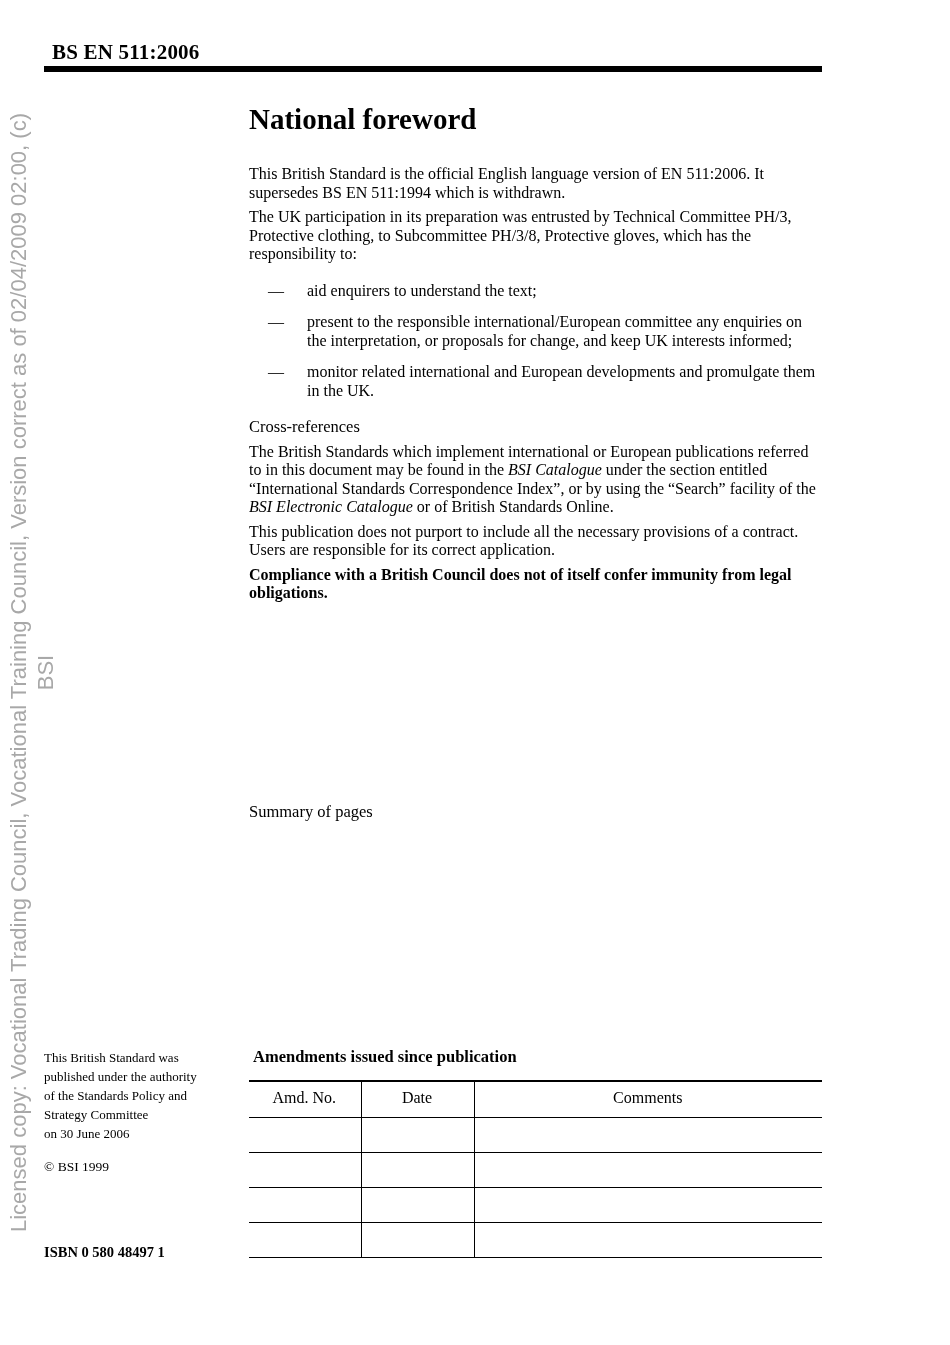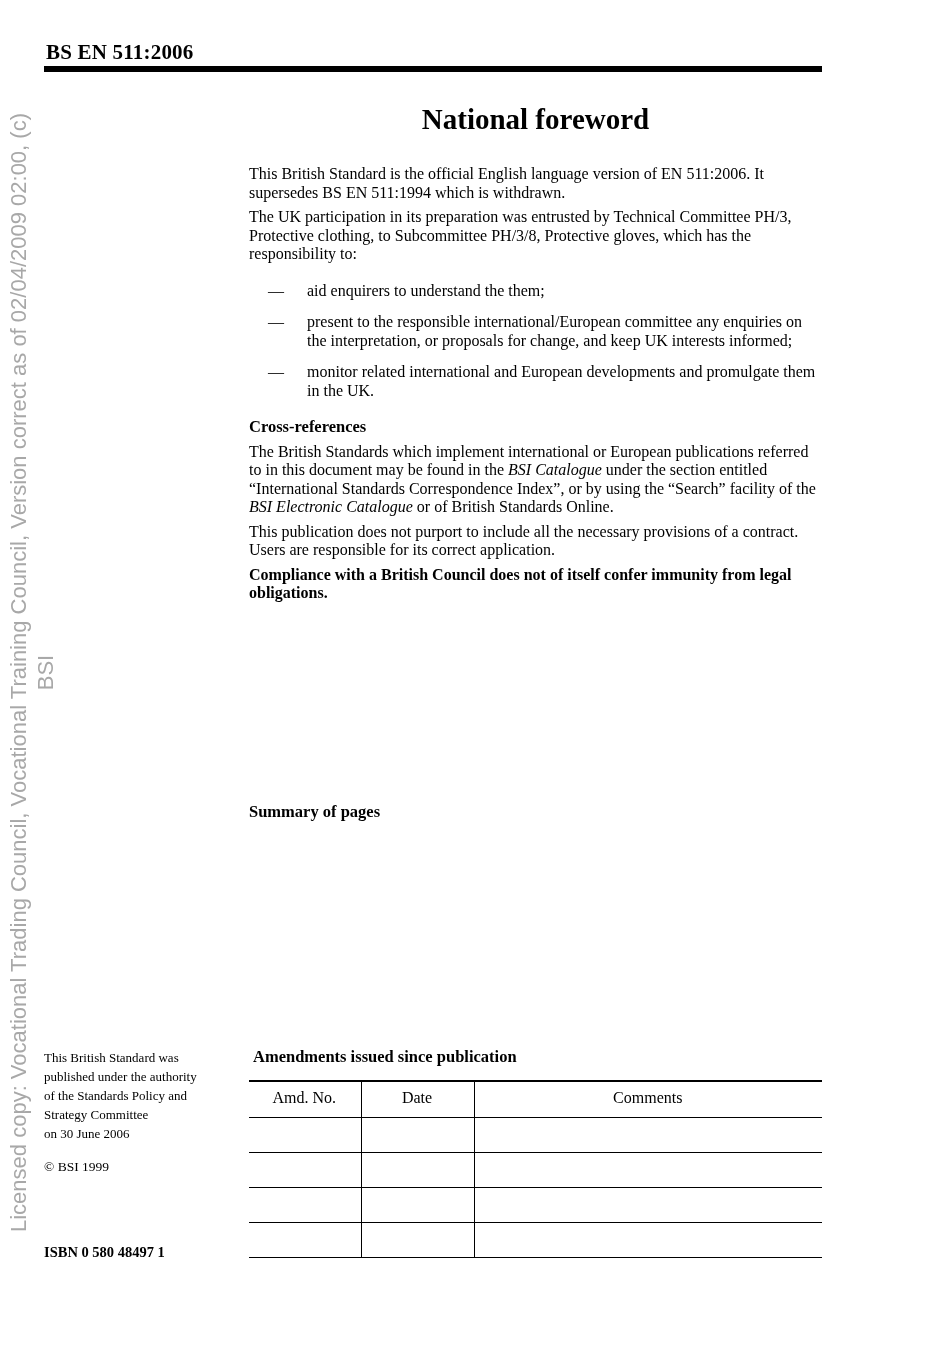--- a/index.html
+++ b/index.html
@@ -24,21 +24,21 @@
     transform-origin: 0 0;
     font-family: "Liberation Sans", sans-serif;
     font-size: 22px;
     line-height: 27px;
     color: #a8a8a8;
     text-align: center;
   }
 
   .doc-number {
     position: absolute;
-    left: 46px;
+    left: 52px;
     top: 40px;
     font-size: 21px;
     font-weight: bold;
     letter-spacing: 0.2px;
   }
   .header-rule {
     position: absolute;
     left: 44px;
     top: 66px;
     width: 778px;
@@ -53,26 +53,25 @@
     top: 104px;
     width: 573px;
     font-size: 16px;
     line-height: 18.5px;
   }
   .content h1 {
     font-size: 29px;
     line-height: 30px;
     font-weight: bold;
     margin: 0 0 31px 0;
-    text-align: center;
   }
   .content p { margin: 0 0 6px 0; }
   .content h3 {
     font-size: 16.5px;
-    font-weight: bold;
+    font-weight: normal;
     margin: 0 0 6px 0;
   }
   .summary-heading { margin-top: 200px !important; }
   .bullets { margin: 18px 0 18px 0; list-style: none; }
   .bullet { display: flex; margin-bottom: 13px; }
   .bullet .marker { flex: 0 0 58px; padding-left: 19px; }
   .bullet .text { flex: 1; }
   .compliance { font-weight: bold; }
   .italic { font-style: italic; }
 
@@ -146,21 +145,21 @@
 
   <div class="content">
     <h1>National foreword</h1>
 
     <p>This British Standard is the official English language version of EN 511:2006. It supersedes BS EN 511:1994 which is withdrawn.</p>
     <p>The UK participation in its preparation was entrusted by Technical Committee PH/3, Protective clothing, to Subcommittee PH/3/8, Protective gloves, which has the responsibility to:</p>
 
     <div class="bullets">
       <div class="bullet">
         <span class="marker">—</span>
-        <span class="text">aid enquirers to understand the them;</span>
+        <span class="text">aid enquirers to understand the text;</span>
       </div>
       <div class="bullet">
         <span class="marker">—</span>
         <span class="text">present to the responsible international/European committee any enquiries on the interpretation, or proposals for change, and keep UK interests informed;</span>
       </div>
       <div class="bullet">
         <span class="marker">—</span>
         <span class="text">monitor related international and European developments and promulgate them in the UK.</span>
       </div>
     </div>

